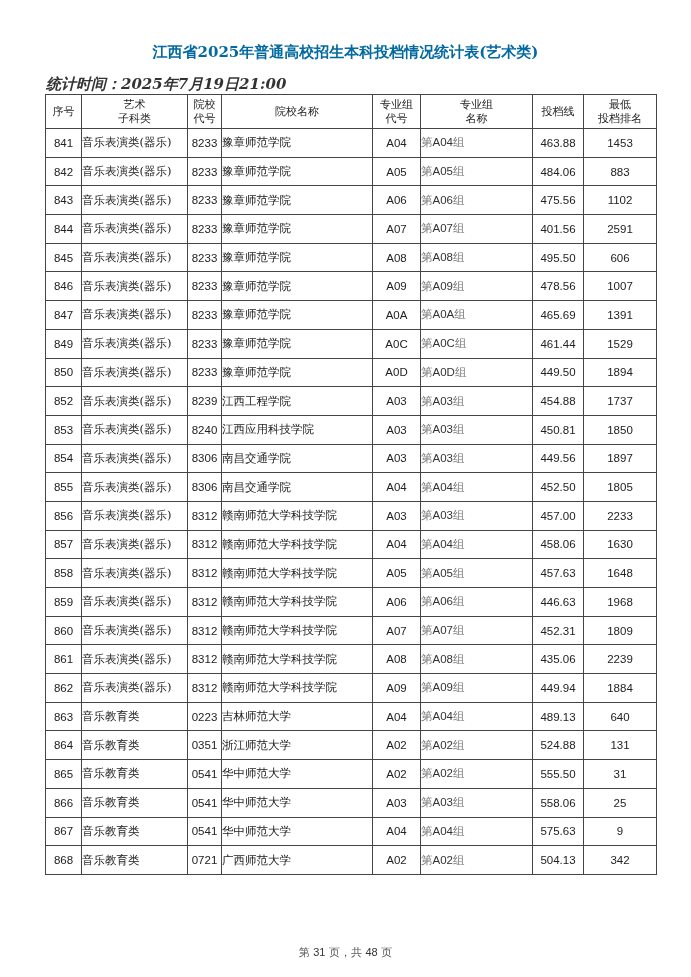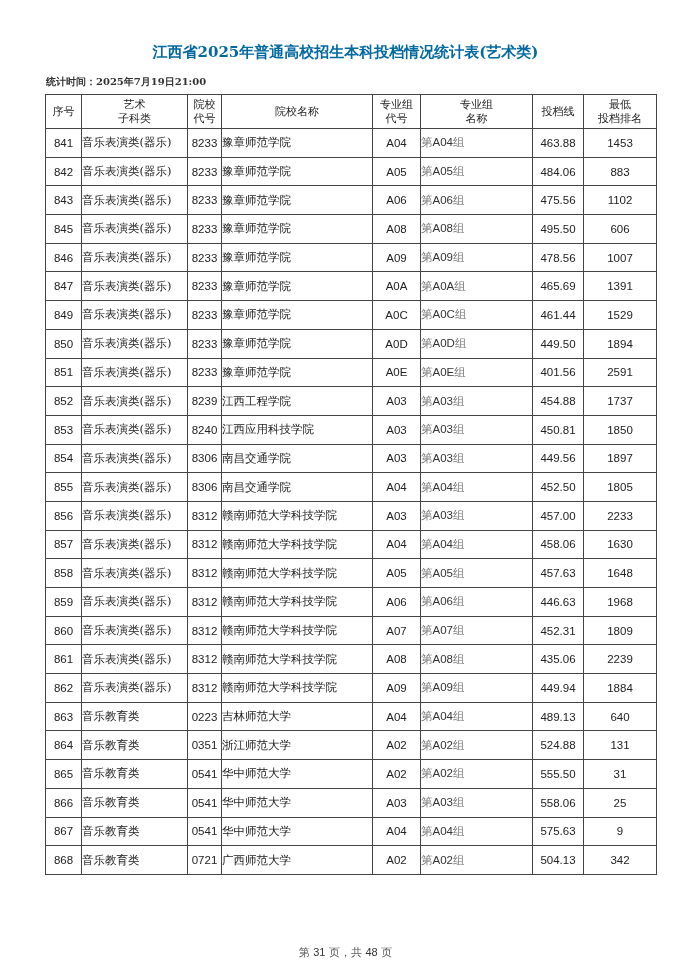--- a/index.html
+++ b/index.html
@@ -8,21 +8,21 @@
     font-family: "DejaVu Sans", "Liberation Sans", sans-serif; color: #1a1a1a;
   }
   .title {
     position: absolute; left: 0; top: 43px; width: 691px; text-align: center;
     font-family: "DejaVu Serif", "Liberation Serif", serif;
     font-size: 15px; font-weight: bold; color: #0369a1; letter-spacing: 0px;
   }
   .stat-time {
     position: absolute; left: 46px; top: 75px;
     font-family: "DejaVu Serif", "Liberation Serif", serif;
-    font-size: 10px; font-weight: bold; color: #333;
+    font-size: 15px; font-weight: bold; color: #333; font-style: italic;
   }
   table.sheet {
     position: absolute; left: 45px; top: 94px; width: 611px;
     border-collapse: collapse; table-layout: fixed;
     border: 1.5px solid #333;
   }
   table.sheet th, table.sheet td {
     border: 1px solid #444; padding: 0; overflow: hidden; white-space: nowrap;
   }
   table.sheet th {
@@ -119,20 +119,30 @@
         <td class="c-seq">843</td>
         <td class="c-sub">音乐表演类(器乐)</td>
         <td class="c-code">8233</td>
         <td class="c-name">豫章师范学院</td>
         <td class="c-grp">A06</td>
         <td class="c-gname"><span class="pre">第</span><span class="mid">A06</span><span class="suf">组</span></td>
         <td class="c-score">475.56</td>
         <td class="c-rank">1102</td>
       </tr>
       <tr>
+        <td class="c-seq">844</td>
+        <td class="c-sub">音乐表演类(器乐)</td>
+        <td class="c-code">8233</td>
+        <td class="c-name">豫章师范学院</td>
+        <td class="c-grp">A07</td>
+        <td class="c-gname"><span class="pre">第</span><span class="mid">A07</span><span class="suf">组</span></td>
+        <td class="c-score">401.56</td>
+        <td class="c-rank">2591</td>
+      </tr>
+      <tr>
         <td class="c-seq">845</td>
         <td class="c-sub">音乐表演类(器乐)</td>
         <td class="c-code">8233</td>
         <td class="c-name">豫章师范学院</td>
         <td class="c-grp">A08</td>
         <td class="c-gname"><span class="pre">第</span><span class="mid">A08</span><span class="suf">组</span></td>
         <td class="c-score">495.50</td>
         <td class="c-rank">606</td>
       </tr>
       <tr>
@@ -167,30 +177,20 @@
       </tr>
       <tr>
         <td class="c-seq">850</td>
         <td class="c-sub">音乐表演类(器乐)</td>
         <td class="c-code">8233</td>
         <td class="c-name">豫章师范学院</td>
         <td class="c-grp">A0D</td>
         <td class="c-gname"><span class="pre">第</span><span class="mid">A0D</span><span class="suf">组</span></td>
         <td class="c-score">449.50</td>
         <td class="c-rank">1894</td>
-      </tr>
-      <tr>
-        <td class="c-seq">851</td>
-        <td class="c-sub">音乐表演类(器乐)</td>
-        <td class="c-code">8233</td>
-        <td class="c-name">豫章师范学院</td>
-        <td class="c-grp">A0E</td>
-        <td class="c-gname"><span class="pre">第</span><span class="mid">A0E</span><span class="suf">组</span></td>
-        <td class="c-score">401.56</td>
-        <td class="c-rank">2591</td>
       </tr>
       <tr>
         <td class="c-seq">852</td>
         <td class="c-sub">音乐表演类(器乐)</td>
         <td class="c-code">8239</td>
         <td class="c-name">江西工程学院</td>
         <td class="c-grp">A03</td>
         <td class="c-gname"><span class="pre">第</span><span class="mid">A03</span><span class="suf">组</span></td>
         <td class="c-score">454.88</td>
         <td class="c-rank">1737</td>

